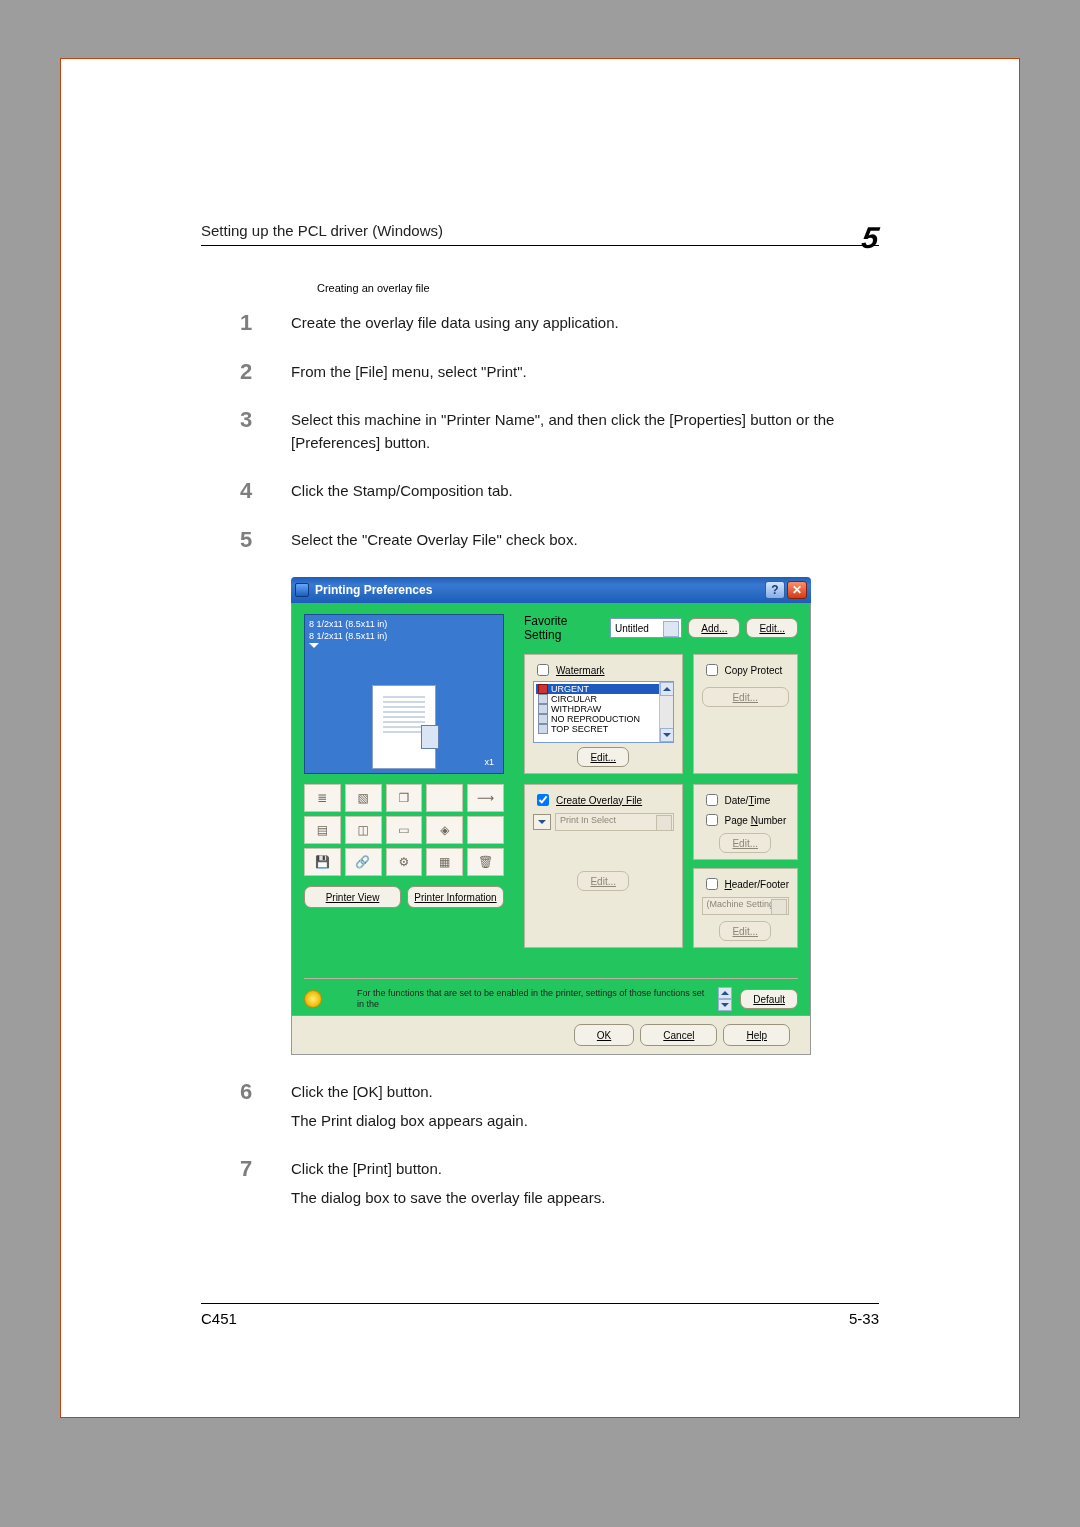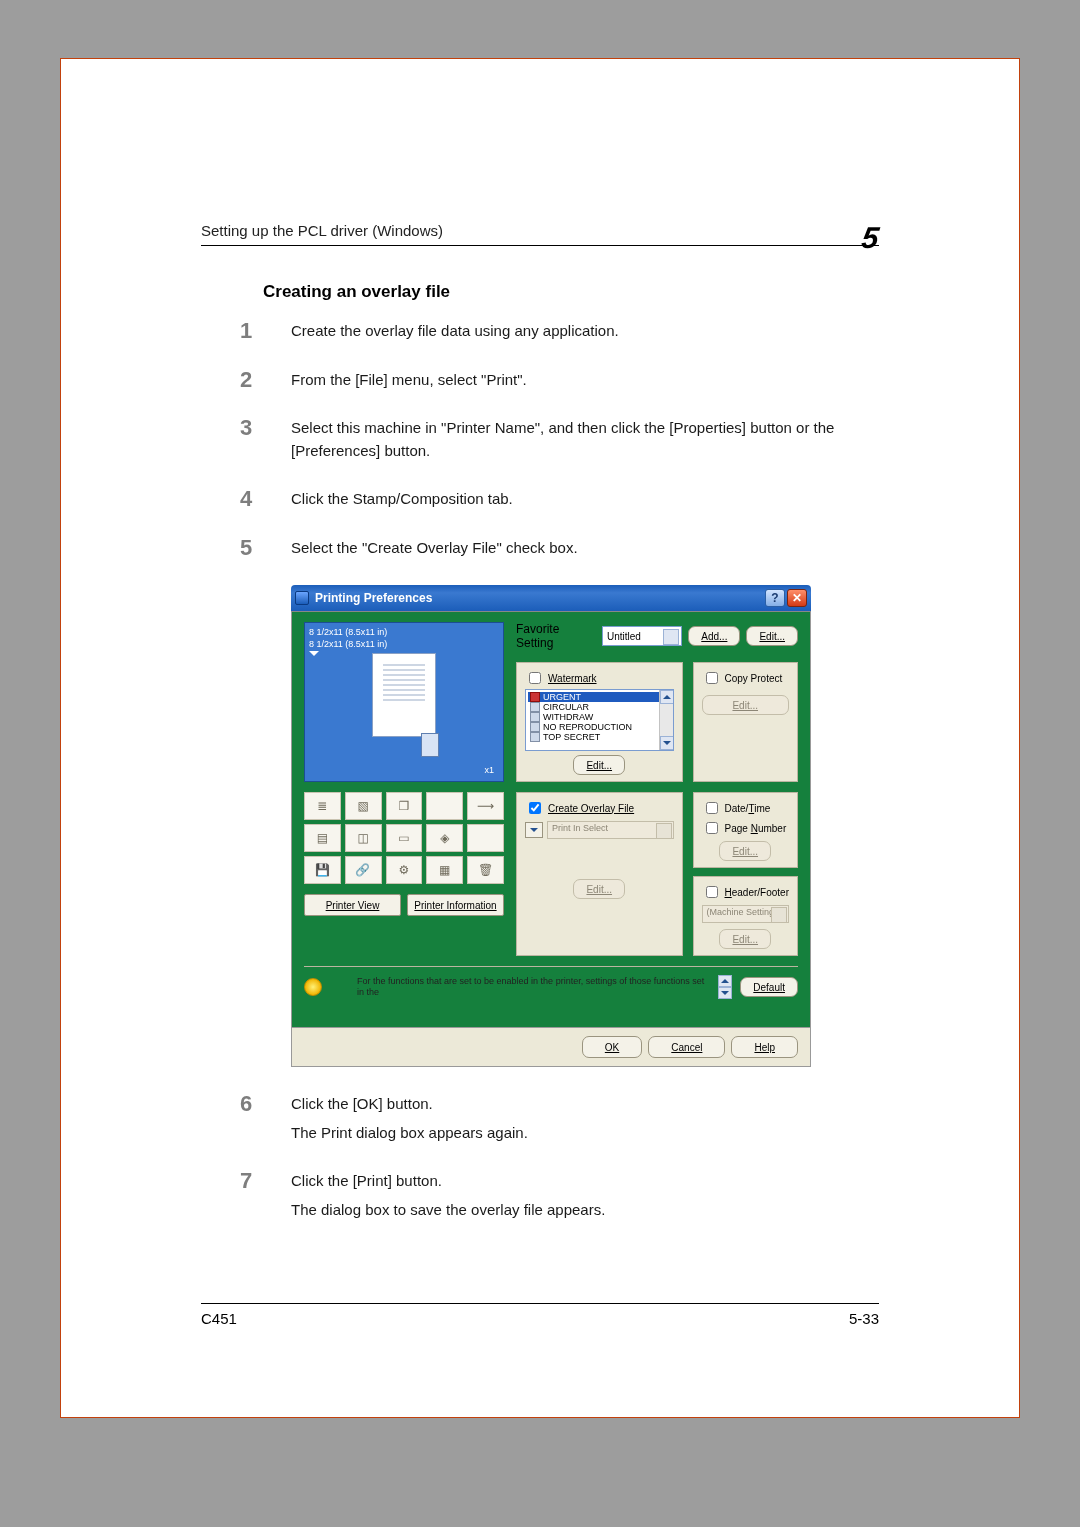--- a/index.html
+++ b/index.html
@@ -36,23 +36,23 @@
     font-weight: bold;
     font-size: 30px;
     font-style: italic;
     line-height: 1;
     transform: skewX(-8deg);
     position: relative;
     bottom: -14px;
     color: #000;
   }
   .section-heading {
-    margin-left: 62px;
-    font-weight: bold;
-    font-size: 17px;
+    margin-left: 116px;
+    font-weight: normal;
+    font-size: 11px;
     margin-bottom: 18px;
   }
   ol.steps { list-style: none; padding: 0; margin: 0; }
   li.step {
     display: grid;
     grid-template-columns: 90px 1fr;
     column-gap: 0;
     margin-bottom: 20px;
     font-size: 15px;
     line-height: 1.5;
@@ -123,44 +123,45 @@
     border-bottom: none;
     margin-right: -1px;
     border-top-left-radius: 3px;
     border-top-right-radius: 3px;
     position: relative;
     top: 1px;
   }
   .tab span { text-decoration: underline; }
   .tab.active { background: #fff; border-color:#888; z-index: 2; top:0; }
   .dialog-body {
-    background: #15803d;
+    background: #22c55e;
     border: 1px solid #999;
     border-top: 1px solid #888;
-    padding: 10px 12px 28px 12px;
+    padding: 10px 12px 4px 12px;
     display: grid;
     grid-template-columns: 200px 1fr;
     column-gap: 12px;
     row-gap: 0;
+    gap: 20px;
   }
   
   .preview-col { display:flex; flex-direction:column; }
   .preview-frame {
     background: #3a79d0;
     border: 1px solid #1b4e91;
     padding: 4px;
     height: 160px;
     display:flex; flex-direction:column;
     color:#fff; font-size:9px;
   }
   .preview-size { margin-bottom: 2px; }
   .preview-size2 { margin-bottom: 4px; position:relative;}
   .dropdown-arrow { position:absolute; left:0; top:12px; width:0; height:0;
     border-left:5px solid transparent; border-right:5px solid transparent; border-top:5px solid #fff;}
-  .paper-area { flex:1; display:flex; align-items:flex-start; justify-content:center; position:relative;}
+  .paper-area { flex:1; display:flex; align-items:flex-end; justify-content:center; position:relative;}
   .paper {
     width: 64px; height: 84px; background:#fff; border:1px solid #8aa1c5;
     padding: 10px 10px;
   }
   .paper .ln { height:2px; background:#cdd6e3; margin-bottom:3px;}
   .paper-overlay {
     position:absolute; width:18px; height:24px; background:#d9e4f5;
     border:1px solid #5f7fb0; bottom:20px; right:60px;
   }
   .x1-badge { position:absolute; right:2px; bottom:2px; background:#3a79d0; color:#fff; font-size:9px; padding:0 3px;}
@@ -173,21 +174,21 @@
   }
   .icon-cell {
     border:1px solid #c9c3b1;
     background:#f7f5ee;
     display:flex; align-items:center; justify-content:center;
     font-size:12px; color:#6f6a5b;
   }
   .printer-buttons { margin-top:10px; display:flex; gap:6px;}
   .printer-buttons button {
     flex:1; font-size:10px; height:22px; background:#f4f2e8; border:1px solid #9a947f;
-    border-radius:2px;
+    border-radius:7px;
   }
   .printer-buttons button span { text-decoration: underline; }
 
   
   .right-col { display:flex; flex-direction:column; gap:0; }
   .fav-row { display:flex; align-items:center; gap:6px; margin-bottom:12px;}
   .fav-row label { flex:0 0 80px; font-size:12px;}
   .fav-select {
     flex:1; height:20px; border:1px solid #7a9cd0; background:#fff; font-size:10px;
     display:flex; align-items:center; padding:0 4px; position:relative;
@@ -245,21 +246,21 @@
     display:flex; align-items:center; gap:8px; margin-top:10px;
     border-top:1px solid #bbb5a1; padding-top:8px;
   }
   .bulb{ width:18px;height:18px;border-radius:50%;
     background: radial-gradient(#fff176,#f0b400 70%); border:1px solid #c18d00;}
   .hint { font-size:9px; color:#222; flex:1; line-height:1.2;margin-left:27px;}
   .hint-scroll{ width:14px; display:flex; flex-direction:column;}
   .hint-scroll .s{width:14px;height:12px;background:#dfe6f3;border:1px solid #9bb2d6;display:flex;align-items:center;justify-content:center;}
   .footer-buttons{
     background:#ece9d8; border:1px solid #999; border-top:none;
-    padding:8px 12px; display:flex; justify-content:flex-end; gap:6px;
+    padding:8px 20px; display:flex; justify-content:flex-end; gap:6px;
   }
   .footer-buttons .btn{ padding:0 22px; height:22px;}
   .arr-down-btn{ width:18px;height:16px;background:#f4f2e8;border:1px solid #9a947f;display:flex;
     align-items:center;justify-content:center;}
 </style>
 </head>
 <body>
 
 <div class="page">
 

